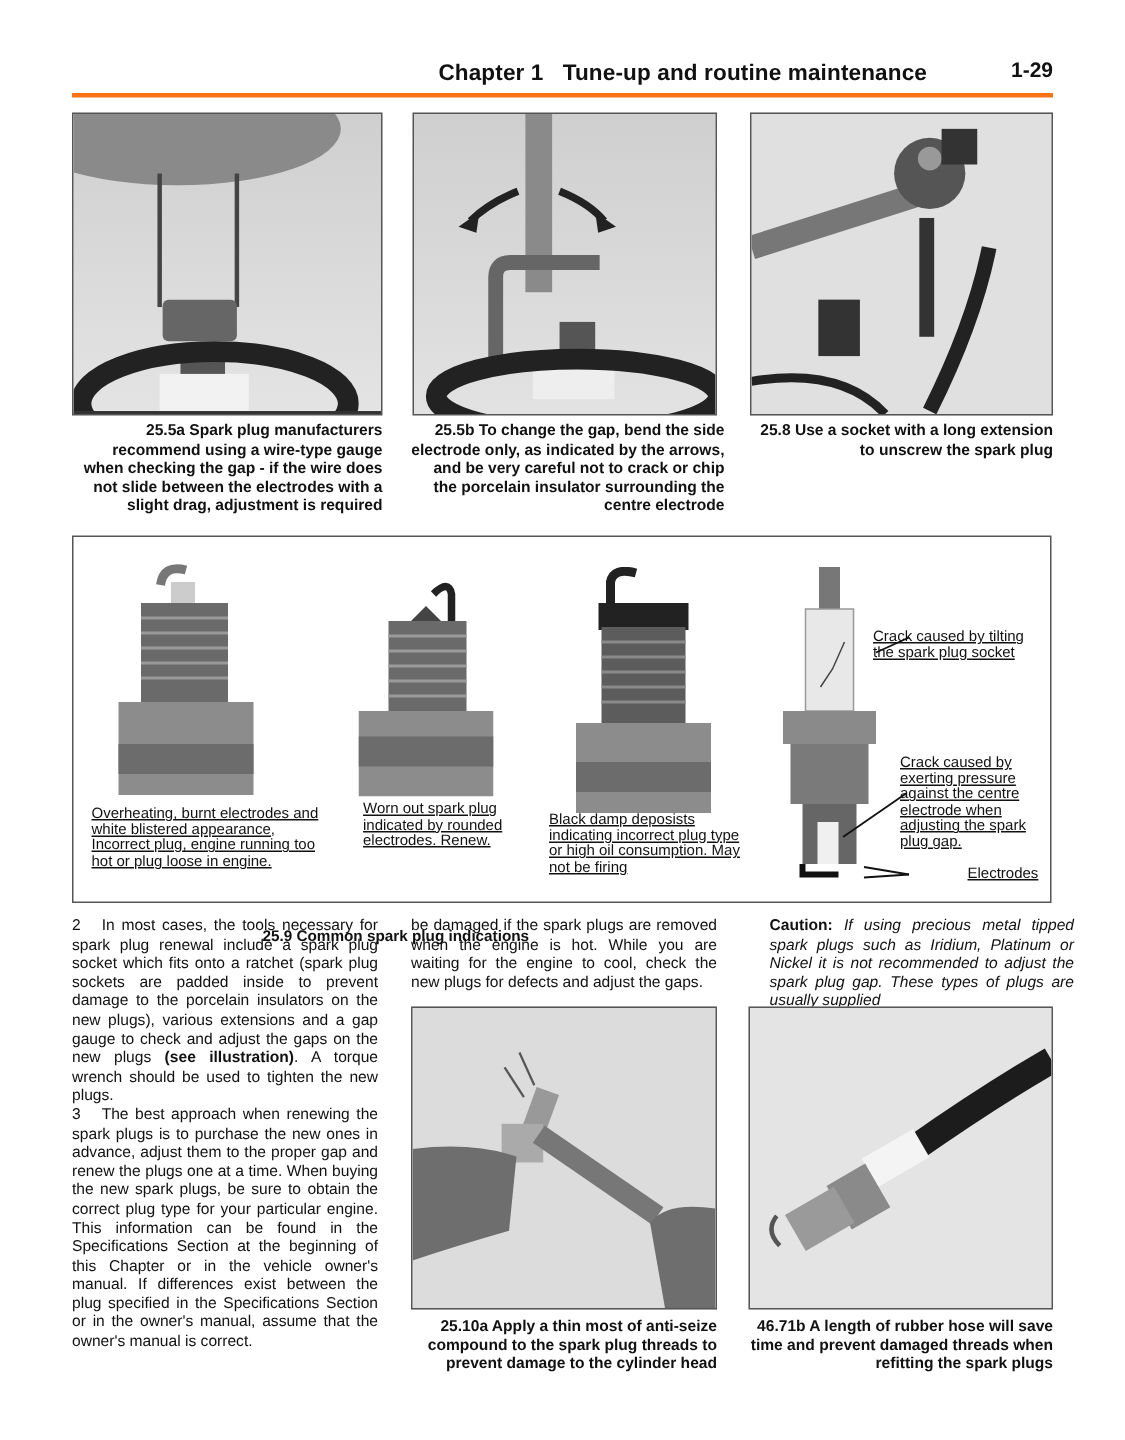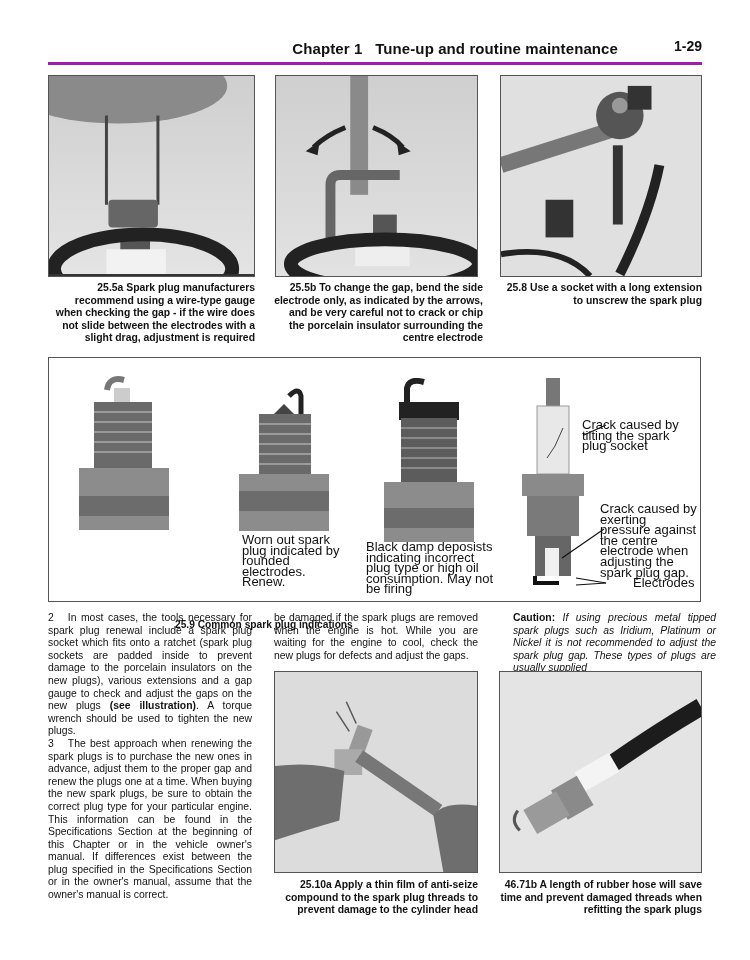--- a/index.html
+++ b/index.html
@@ -1,26 +1,26 @@
 <!DOCTYPE html>
 <html><head>
 <meta charset="utf-8">
 <style>
   html, body { margin:0; padding:0; background:#ffffff; }
   body { width:750px; height:960px; position:relative; overflow:hidden; font-family:"Liberation Sans", sans-serif; color:#111; }
-  .header { position:absolute; left:48px; top:38px; width:654px; height:24px; border-bottom:3px solid #a21caf;text-align:center; }
+  .header { position:absolute; left:48px; top:38px; width:654px; height:24px; border-bottom:3px solid #f97316;text-align:center; }
   .header .chapter { position:absolute; right:84px; top:2px; font-weight:bold; font-size:15px; letter-spacing:0.1px; }
   .header .pageno { position:absolute; right:0; top:0; font-weight:bold; font-size:14px; }
 
   .photo { position:absolute; border:1px solid #555; box-sizing:border-box; overflow:hidden; background:#d8d8d8; }
   .photo svg { width:100%; height:100%; display:block; }
   .cap { position:absolute; font-weight:bold; font-size:10.4px; line-height:12.6px; text-align:right; }
 
   .panel { position:absolute; left:48px; top:357px; width:653px; height:245px; border:1px solid #555; box-sizing:border-box; background:#fff; }
-  .panel .small { position:absolute; font-size:13px; line-height:10.6px; color:#111; }
+  .panel .small { position:absolute; font-size:10px; line-height:10.6px; color:#111;text-decoration:underline; }
   .panel .ptitle { position:absolute; font-weight:bold; font-size:10.2px;margin-top:44px; }
 
   .col { position:absolute; font-size:10.4px; line-height:12.6px; text-align:justify; }
   .col p { margin:0; }
   .b { font-weight:bold; }
   .i { font-style:italic; }
 </style>
 </head>
 <body>
 
@@ -125,25 +125,26 @@
     <rect x="26" y="170" width="14" height="28" fill="#f0f0f0"></rect>
     <path d="M16 198 L16 205 L40 205" stroke="#111" stroke-width="4" fill="none"></path>
   </svg>
   <svg style="position:absolute;left:505px;top:55px;" width="60" height="175" viewBox="0 0 60 175">
     <line x1="30" y1="22" x2="52" y2="12" stroke="#111" stroke-width="1.2"></line>
     <line x1="8" y1="145" x2="50" y2="116" stroke="#111" stroke-width="1.2"></line>
     <line x1="22" y1="165" x2="52" y2="170" stroke="#111" stroke-width="1.2"></line>
     <line x1="22" y1="172" x2="52" y2="170" stroke="#111" stroke-width="1.2"></line>
   </svg>
 
+  <div class="small" style="left:12px;top:180px;width:160px;">Overheating, burnt electrodes and white blistered appearance, Incorrect plug, engine running too hot or plug loose in engine.</div>
   <div class="small" style="left:193px;top:177px;width:100px;">Worn out spark plug indicated by rounded electrodes. Renew.</div>
   <div class="small" style="left:317px;top:184px;width:135px;">Black damp deposists indicating incorrect plug type or high oil consumption. May not be firing</div>
   <div class="small" style="left:533px;top:62px;width:115px;">Crack caused by tilting the spark plug socket</div>
   <div class="small" style="left:551px;top:146px;width:100px;">Crack caused by exerting pressure against the centre electrode when adjusting the spark plug gap.</div>
-  <div class="small" style="left:548px;top:220px;padding-left:36px;">Electrodes</div>
+  <div class="small" style="left:560px;top:220px;padding-left:36px;">Electrodes</div>
   <div class="ptitle" style="left:126px;top:217px;">25.9  Common spark plug indications</div>
 </div>
 
 <div class="col" style="left:48px;top:612px;width:204px;">
   <p><span>2</span><span style="display:inline-block;width:14px"></span><span>In most cases, the tools necessary for spark plug renewal include a spark plug socket which fits onto a ratchet (spark plug sockets are padded inside to prevent damage to the porcelain insulators on the new plugs), various extensions and a gap gauge to check and adjust the gaps on the new plugs </span><span class="b">(see illustration)</span><span>. A torque wrench should be used to tighten the new plugs.</span></p>
   <p><span>3</span><span style="display:inline-block;width:14px"></span><span>The best approach when renewing the spark plugs is to purchase the new ones in advance, adjust them to the proper gap and renew the plugs one at a time. When buying the new spark plugs, be sure to obtain the correct plug type for your particular engine. This information can be found in the Specifications Section at the beginning of this Chapter or in the vehicle owner's manual. If differences exist between the plug specified in the Specifications Section or in the owner's manual, assume that the owner's manual is correct.</span></p>
 </div>
 
 <div class="col" style="left:274px;top:612px;width:204px;">
   <p>be damaged if the spark plugs are removed when the engine is hot. While you are waiting for the engine to cool, check the new plugs for defects and adjust the gaps.</p>
@@ -158,21 +159,21 @@
     <rect width="204" height="202" fill="#dcdcdc"></rect>
     <line x1="62" y1="40" x2="75" y2="60" stroke="#555" stroke-width="1.5"></line>
     <line x1="72" y1="30" x2="82" y2="52" stroke="#555" stroke-width="1.5"></line>
     <rect x="78" y="55" width="16" height="30" fill="#999" transform="rotate(20 86 70)"></rect>
     <rect x="60" y="78" width="28" height="26" fill="#aaa"></rect>
     <path d="M85 85 L165 140" stroke="#777" stroke-width="14"></path>
     <path d="M0 95 Q40 90 70 100 L65 150 Q30 160 0 170 Z" fill="#6e6e6e"></path>
     <path d="M204 135 Q170 130 160 145 L170 202 L204 202 Z" fill="#6e6e6e"></path>
   </svg>
 </div>
-<div class="cap" style="left:274px;top:879px;width:204px;">25.10a  Apply a thin film of anti-seize compound to the spark plug threads to prevent damage to the cylinder head</div>
+<div class="cap" style="left:274px;top:879px;width:204px;">25.10a  Apply a thin most of anti-seize compound to the spark plug threads to prevent damage to the cylinder head</div>
 
 <div class="photo" style="left:499px;top:671px;width:203px;height:202px;background:#e2e2e2;">
   <svg viewBox="0 0 203 202">
     <rect width="203" height="202" fill="#e4e4e4"></rect>
     <path d="M110 95 Q160 60 203 35" stroke="#1c1c1c" stroke-width="18" fill="none"></path>
     <rect x="78" y="90" width="40" height="22" fill="#f4f4f4" transform="rotate(-30 98 101)"></rect>
     <rect x="58" y="110" width="30" height="34" fill="#8a8a8a" transform="rotate(-30 73 127)"></rect>
     <rect x="28" y="128" width="38" height="28" fill="#9a9a9a" transform="rotate(-30 47 142)"></rect>
     <path d="M20 160 Q10 150 18 140" stroke="#555" stroke-width="3" fill="none"></path>
   </svg>

